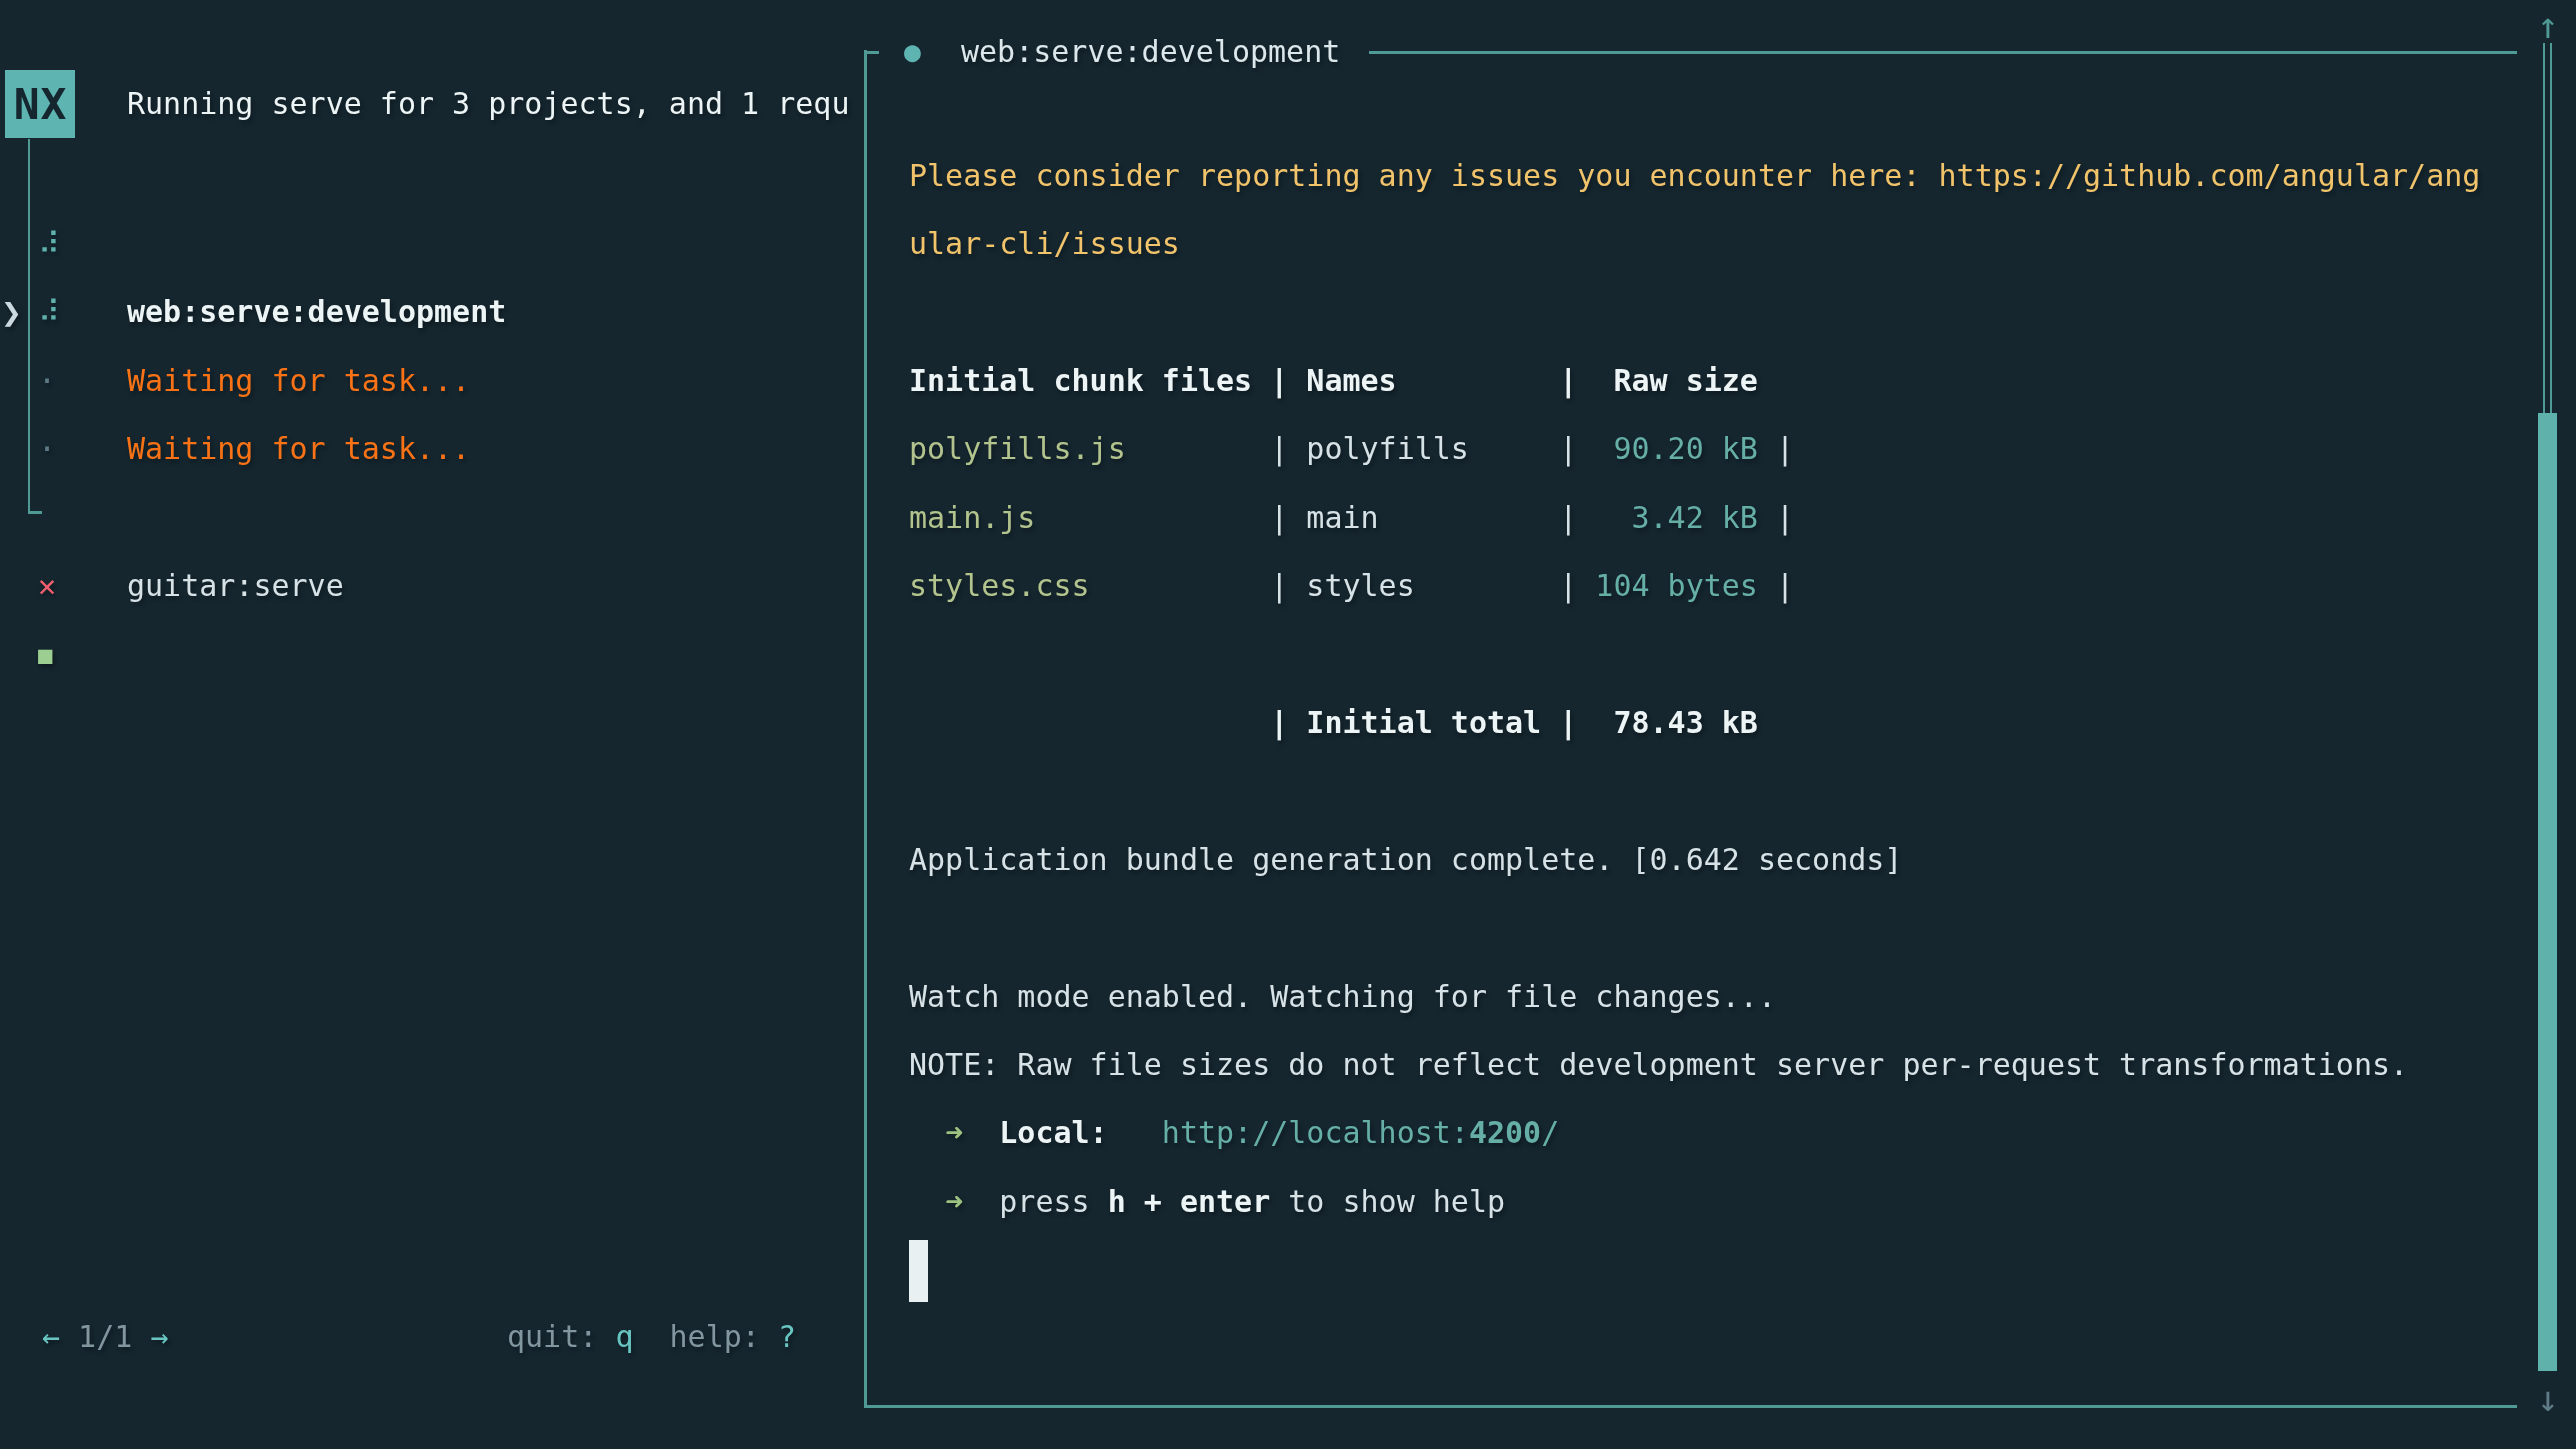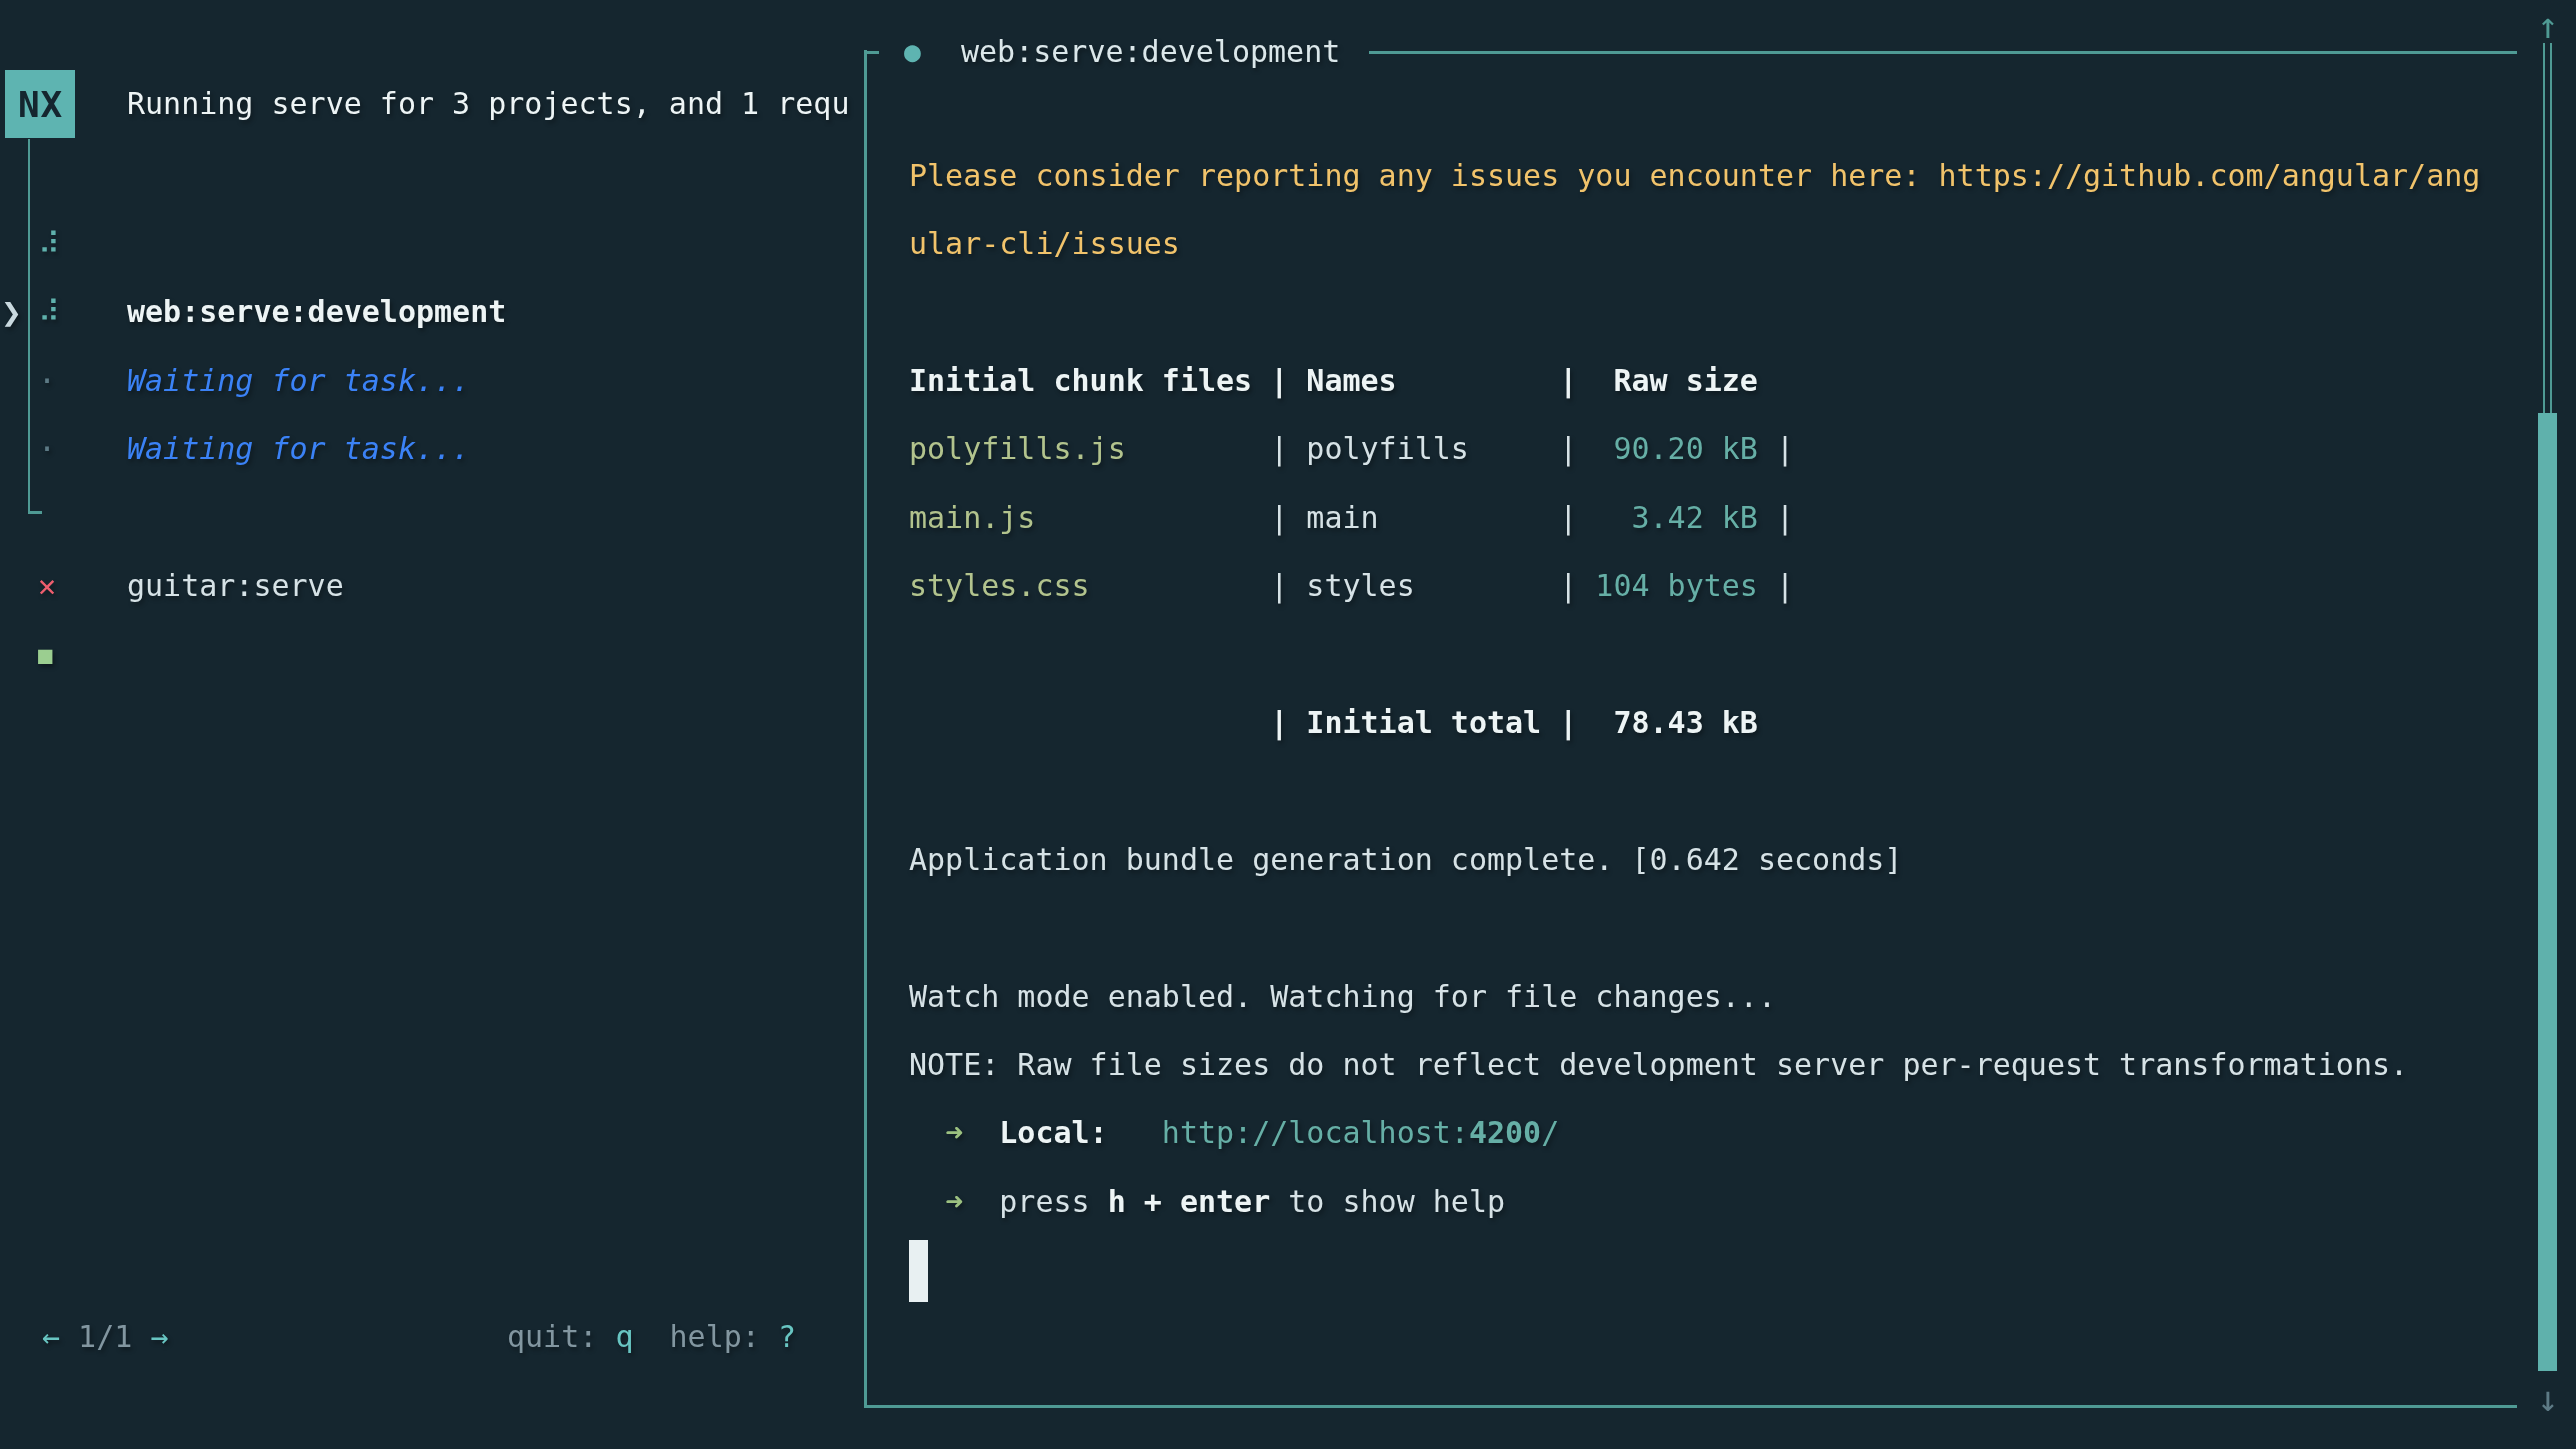--- a/index.html
+++ b/index.html
@@ -22,38 +22,38 @@
   .c-teal     { color:#66afa6; }
   .c-boldteal { color:#66afa6; font-weight:bold; }
   .c-arrow    { color:#9cc180; display:inline-block; width:1ch; }
   .c-gray     { color:#8296a0; }
   .c-tealbright { color:#68c5c2; }
 
   
   .nx-badge {
     left:5.4px; top:70px; width:70px; height:68px;
     background:#5eb4b1; color:#15262f;
-    font-weight:bold; font-size:36px;
+    font-weight:bold; font-size:43px;
     display:flex; align-items:center; justify-content:center;
     letter-spacing:0.7px;
   }
   .side-title {
     left:127px; top:70px; width:728px; height:68px; line-height:68px;
     font-weight:normal; color:#edf4f5; white-space:pre; overflow:hidden;
     text-shadow:2px 2.7px 4px rgba(0,0,0,.35);
   }
   .tree-line  { left:27.5px; top:139px; width:2.7px;  height:373px; background:#4f9a94; }
   .tree-stub  { left:27.5px; top:511px; width:14.8px; height:2.7px;   background:#4f9a94; }
 
   .task-icon   { position:absolute; left:38px; width:40px; text-align:left; }
   .task-label  { position:absolute; left:127px; }
   .sel-chevron { position:absolute; left:1.3px; color:#c9d9df; font-weight:bold; font-size:34px; }
   .t-normal   { color:#d6e2e6; }
   .t-selected { color:#edf4f5; font-weight:bold; }
-  .t-dim      { color:#3b82f6;font-style:italic; }
+  .t-dim      { color:#f97316; }
   .i-spinner  { color:#5fb1ac; }
   .i-dot      { color:#5d7a85; }
   .i-cross    { color:#ee5e6e; font-weight:bold; }
   .i-square   { color:#9bce90; font-size:24px; }
 
   
   .pb { background:#4f9a94; position:absolute; }
   .panel-title-dot  { left:904px; top:18px; width:36px; height:68px; line-height:68px; color:#5eb4b1; font-size:28px; }
   .panel-title-text { left:961px; top:18px; height:68px; line-height:68px; color:#dbe7ea; white-space:pre; text-shadow:2px 2.7px 4px rgba(0,0,0,.35); }
 

